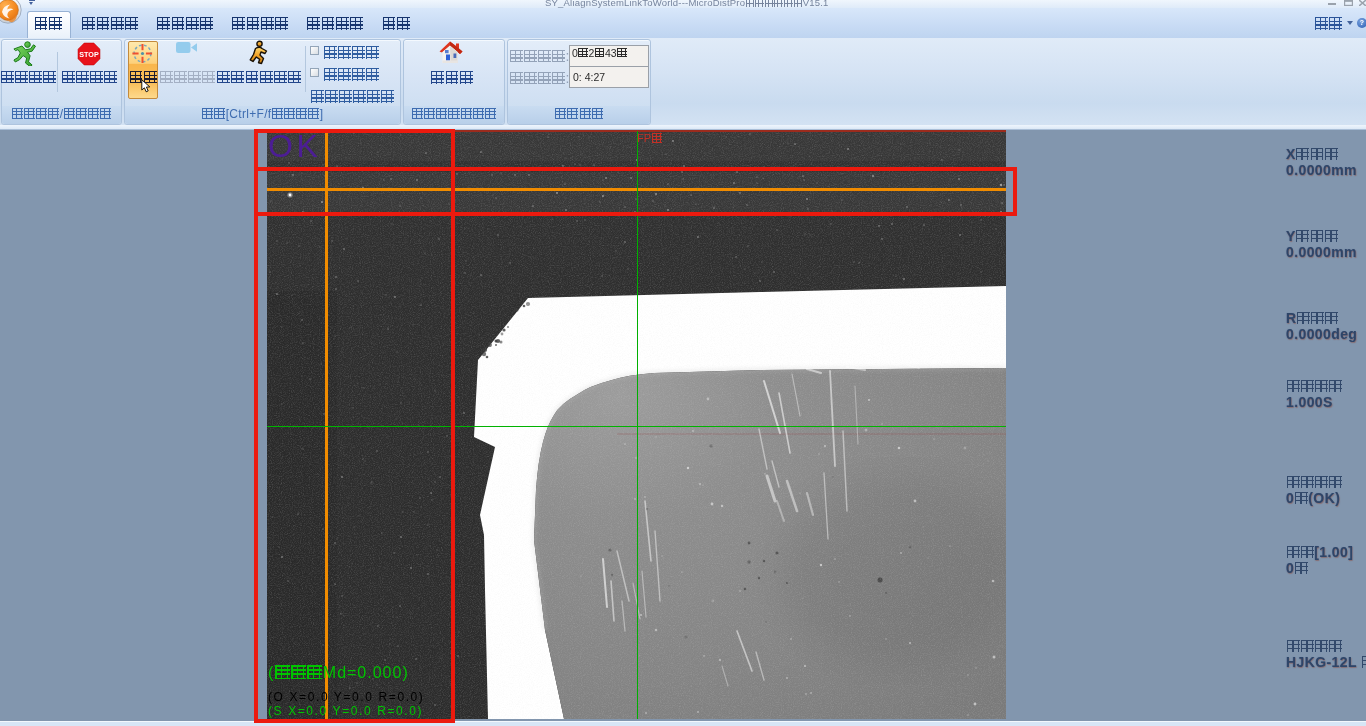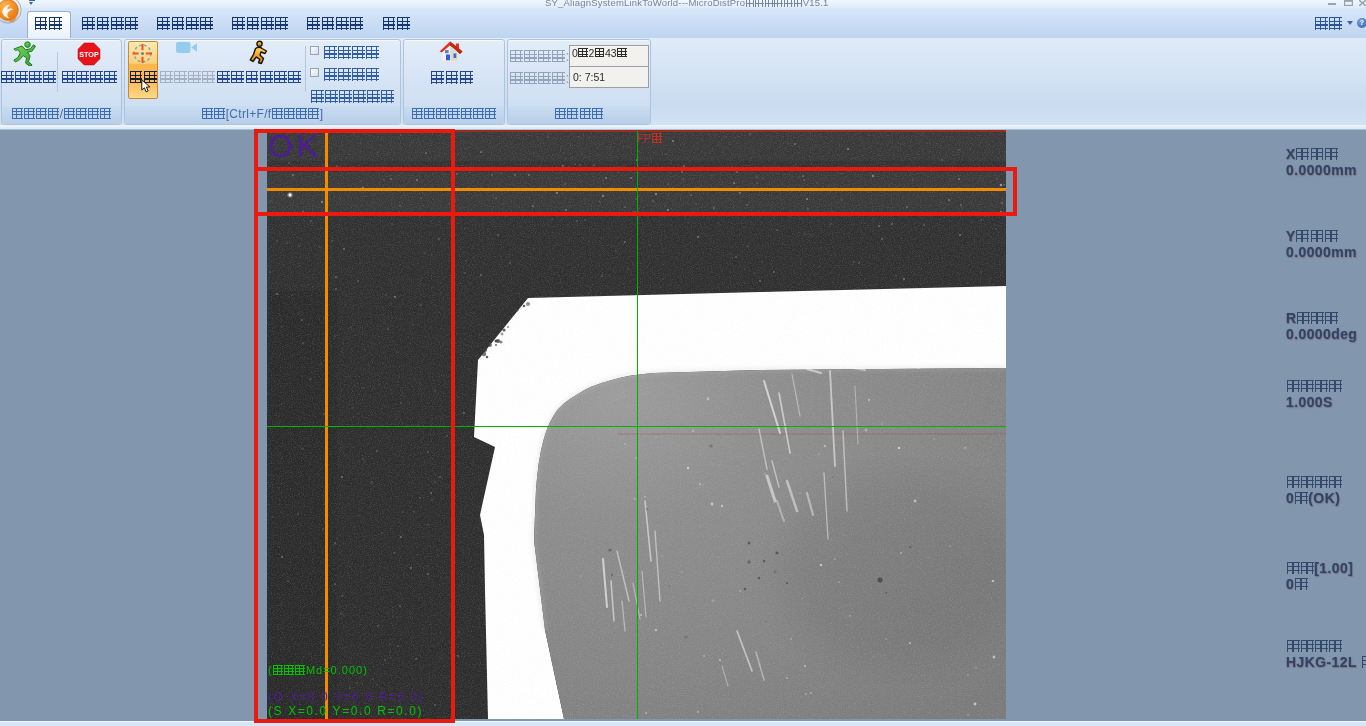--- a/index.html
+++ b/index.html
@@ -143,21 +143,21 @@
 <rect x="8" y="14.5" width="4" height="6" fill="#2f62d8"></rect>
 <rect x="15.5" y="13.5" width="2.8" height="4.5" fill="#4a6ab8"></rect>
 <path d="M4.5,20.5 h15 v2.5 h-15z" fill="#e8e5e2"></path>
 </svg>
 <div class="btxt" style="left:430px;top:69.5px;width:44px"><i class="z"></i><i class="z"></i><i class="z"></i></div>
 <div class="btxt" style="left:509px;top:48px;width:60px;text-align:left;color:#93a2b8"><i class="z"></i><i class="z"></i><i class="z"></i><i class="z"></i>:</div>
 <div class="btxt" style="left:509px;top:70px;width:60px;text-align:left;color:#93a2b8"><i class="z"></i><i class="z"></i><i class="z"></i><i class="z"></i>:</div>
 <div style="position:absolute;left:569px;top:44.5px;width:80px;height:22px;background:#f3f1ee;border:1px solid #9aa0a8;z-index:2"></div>
 <div style="position:absolute;left:569px;top:66.5px;width:80px;height:21.5px;background:#f3f1ee;border:1px solid #9aa0a8;border-top:none;z-index:2"></div>
 <div style="position:absolute;left:572px;top:46.5px;font-size:10.5px;color:#2a2a2a;z-index:3">0<i class="z"></i>2<i class="z"></i>43<i class="z"></i></div>
-<div style="position:absolute;left:573px;top:70.5px;font-size:10.5px;color:#2a2a2a;z-index:3">0: 7:51</div>
+<div style="position:absolute;left:573px;top:70.5px;font-size:10.5px;color:#2a2a2a;z-index:3">0: 4:27</div>
 <div style="position:absolute;left:0;top:130px;width:1366px;height:596px;background:#8296ae;z-index:0"></div>
 <svg class="cam" width="739" height="588" viewBox="0 0 739 588">
 <defs>
 <radialGradient id="pg" cx="0.18" cy="0.08" r="1.15">
  <stop offset="0" stop-color="#9c9c9c"></stop>
         <stop offset="0.30" stop-color="#8d8d8d"></stop>
  <stop offset="0.70" stop-color="#848484"></stop>
         <stop offset="1" stop-color="#7a7a7a"></stop>
 </radialGradient>
 <linearGradient id="dg" x1="0" y1="0" x2="0" y2="1">
@@ -711,21 +711,21 @@
 <div style="position:absolute;left:0;top:721px;width:1366px;height:5px;background:#d7e6f6;border-top:1px solid #f2f8fd;z-index:4"></div>
 <div style="position:absolute;left:256px;top:129.5px;width:750px;height:2.5px;background:#9b2b1d;z-index:5"></div>
 <div style="position:absolute;left:254px;top:129px;width:201px;height:594px;border:4px solid #ec1a0e;z-index:6"></div>
 <div style="position:absolute;left:254px;top:167px;width:763px;height:49px;border:4px solid #ec1a0e;z-index:6"></div>
 <div style="position:absolute;left:267px;top:187.5px;width:739px;height:3px;background:#f18c00;z-index:5"></div>
 <div style="position:absolute;left:325px;top:131px;width:3px;height:588px;background:#f18c00;z-index:5"></div>
 <div style="position:absolute;left:636.5px;top:131px;width:1.5px;height:588px;background:#00b000;z-index:5"></div>
 <div style="position:absolute;left:267px;top:425.5px;width:739px;height:1.5px;background:#00b400;z-index:5"></div>
 <div style="position:absolute;left:268px;top:128px;font-size:32px;color:#4c1d95;letter-spacing:3.5px;z-index:7">OK</div>
 <div style="position:absolute;left:637px;top:132px;font-size:11px;color:#c43026;z-index:7">FP<i class="z"></i></div>
-<div style="position:absolute;left:268px;top:664px;font-size:11px;color:#00c400;letter-spacing:1px;z-index:7">(<i class="z"></i><i class="z"></i><i class="z"></i>Md=0.000)</div>
-<div style="position:absolute;left:268px;top:690px;font-size:12px;color:#4c1d95;letter-spacing:1.6px;z-index:7">(O X=0.0 Y=0.0 R=0.0)</div>
+<div style="position:absolute;left:268px;top:664px;font-size:16px;color:#00c400;letter-spacing:1px;z-index:7">(<i class="z"></i><i class="z"></i><i class="z"></i>Md=0.000)</div>
+<div style="position:absolute;left:268px;top:690px;font-size:12px;color:#000000;letter-spacing:1.6px;z-index:7">(O X=0.0 Y=0.0 R=0.0)</div>
 <div style="position:absolute;left:268px;top:704px;font-size:12px;color:#00c400;letter-spacing:1.6px;z-index:7">(S X=0.0 Y=0.0 R=0.0)</div>
 <div class="sbt" style="top:146px">X<i class="zb"></i><i class="zb"></i><i class="zb"></i><br>0.0000mm</div>
 <div class="sbt" style="top:228px">Y<i class="zb"></i><i class="zb"></i><i class="zb"></i><br>0.0000mm</div>
 <div class="sbt" style="top:310px">R<i class="zb"></i><i class="zb"></i><i class="zb"></i><br>0.0000deg</div>
 <div class="sbt" style="top:378px"><i class="zb"></i><i class="zb"></i><i class="zb"></i><i class="zb"></i><br>1.000S</div>
 <div class="sbt" style="top:474px"><i class="zb"></i><i class="zb"></i><i class="zb"></i><i class="zb"></i><br>0<i class="zb"></i>(OK)</div>
-<div class="sbt" style="top:560px"><i class="zb"></i><i class="zb"></i>[1.00]<br>0<i class="zb"></i></div>
+<div class="sbt" style="top:544px"><i class="zb"></i><i class="zb"></i>[1.00]<br>0<i class="zb"></i></div>
 <div class="sbt" style="top:638px"><i class="zb"></i><i class="zb"></i><i class="zb"></i><i class="zb"></i><br>HJKG-12L <i class="zb"></i></div>
 </body></html>

